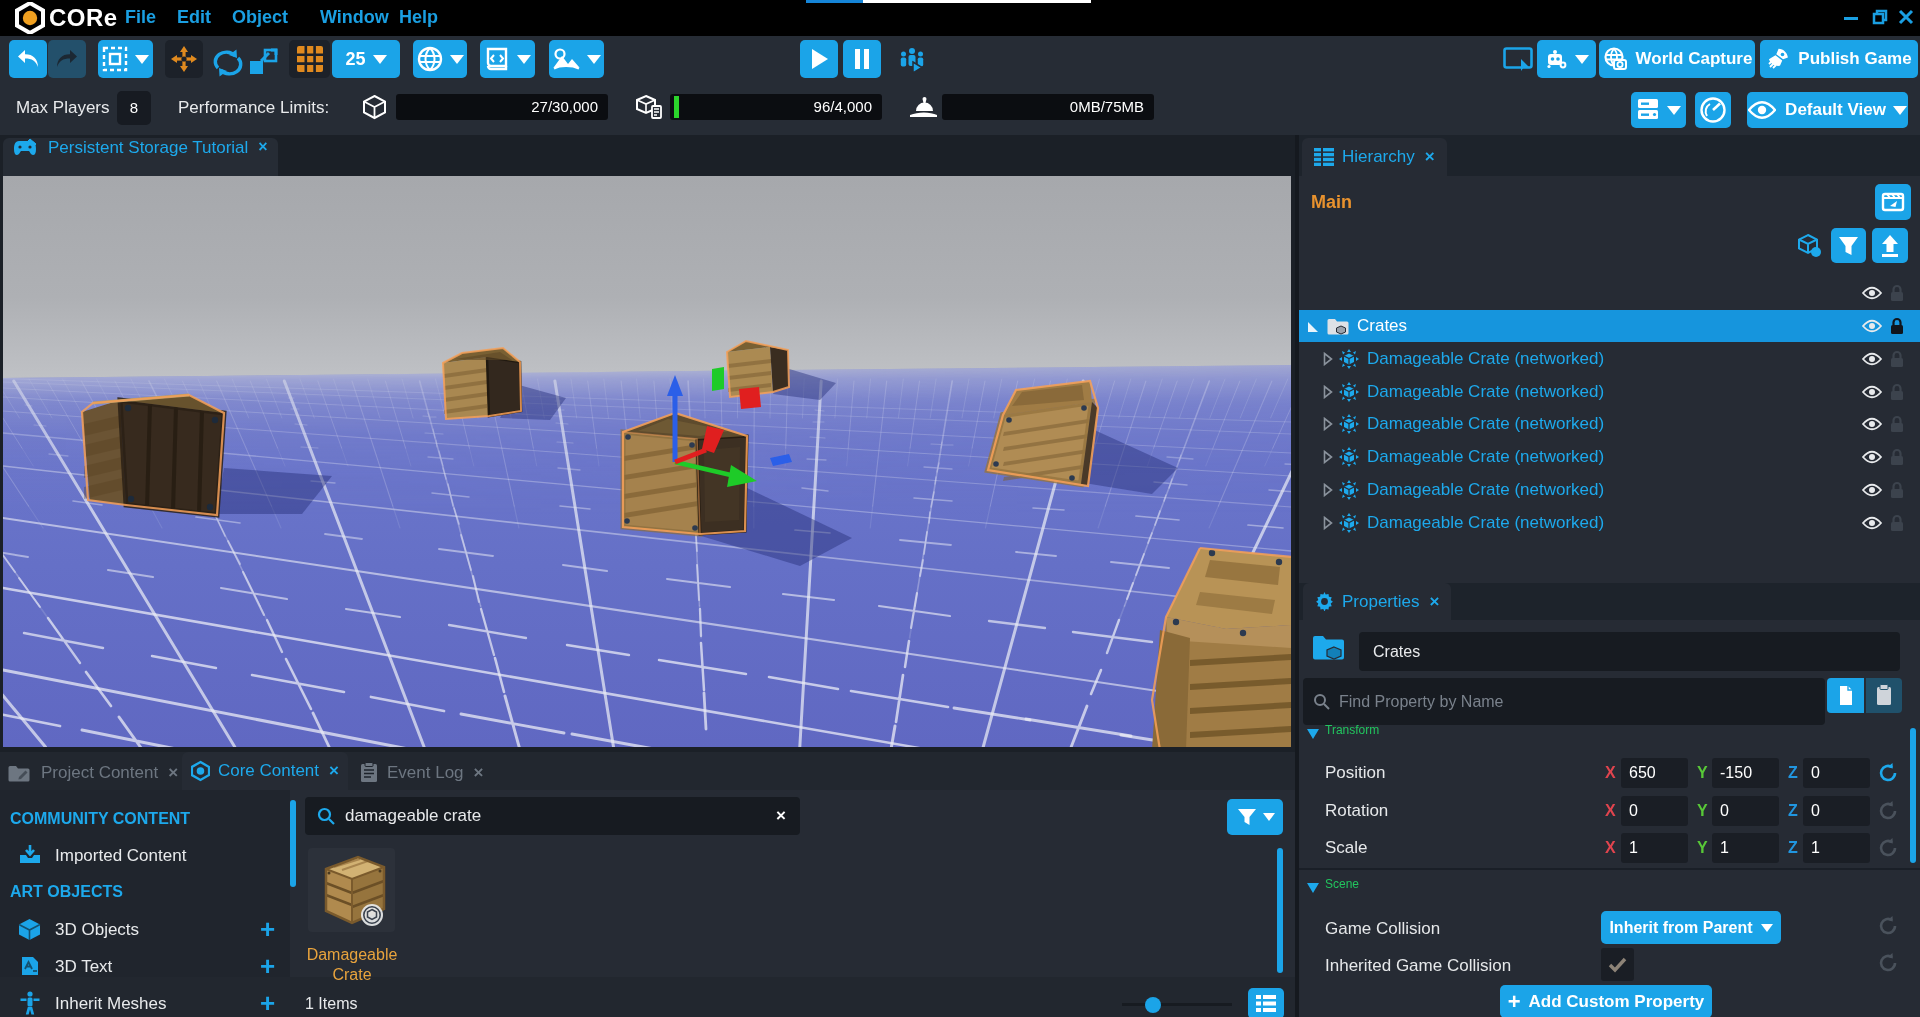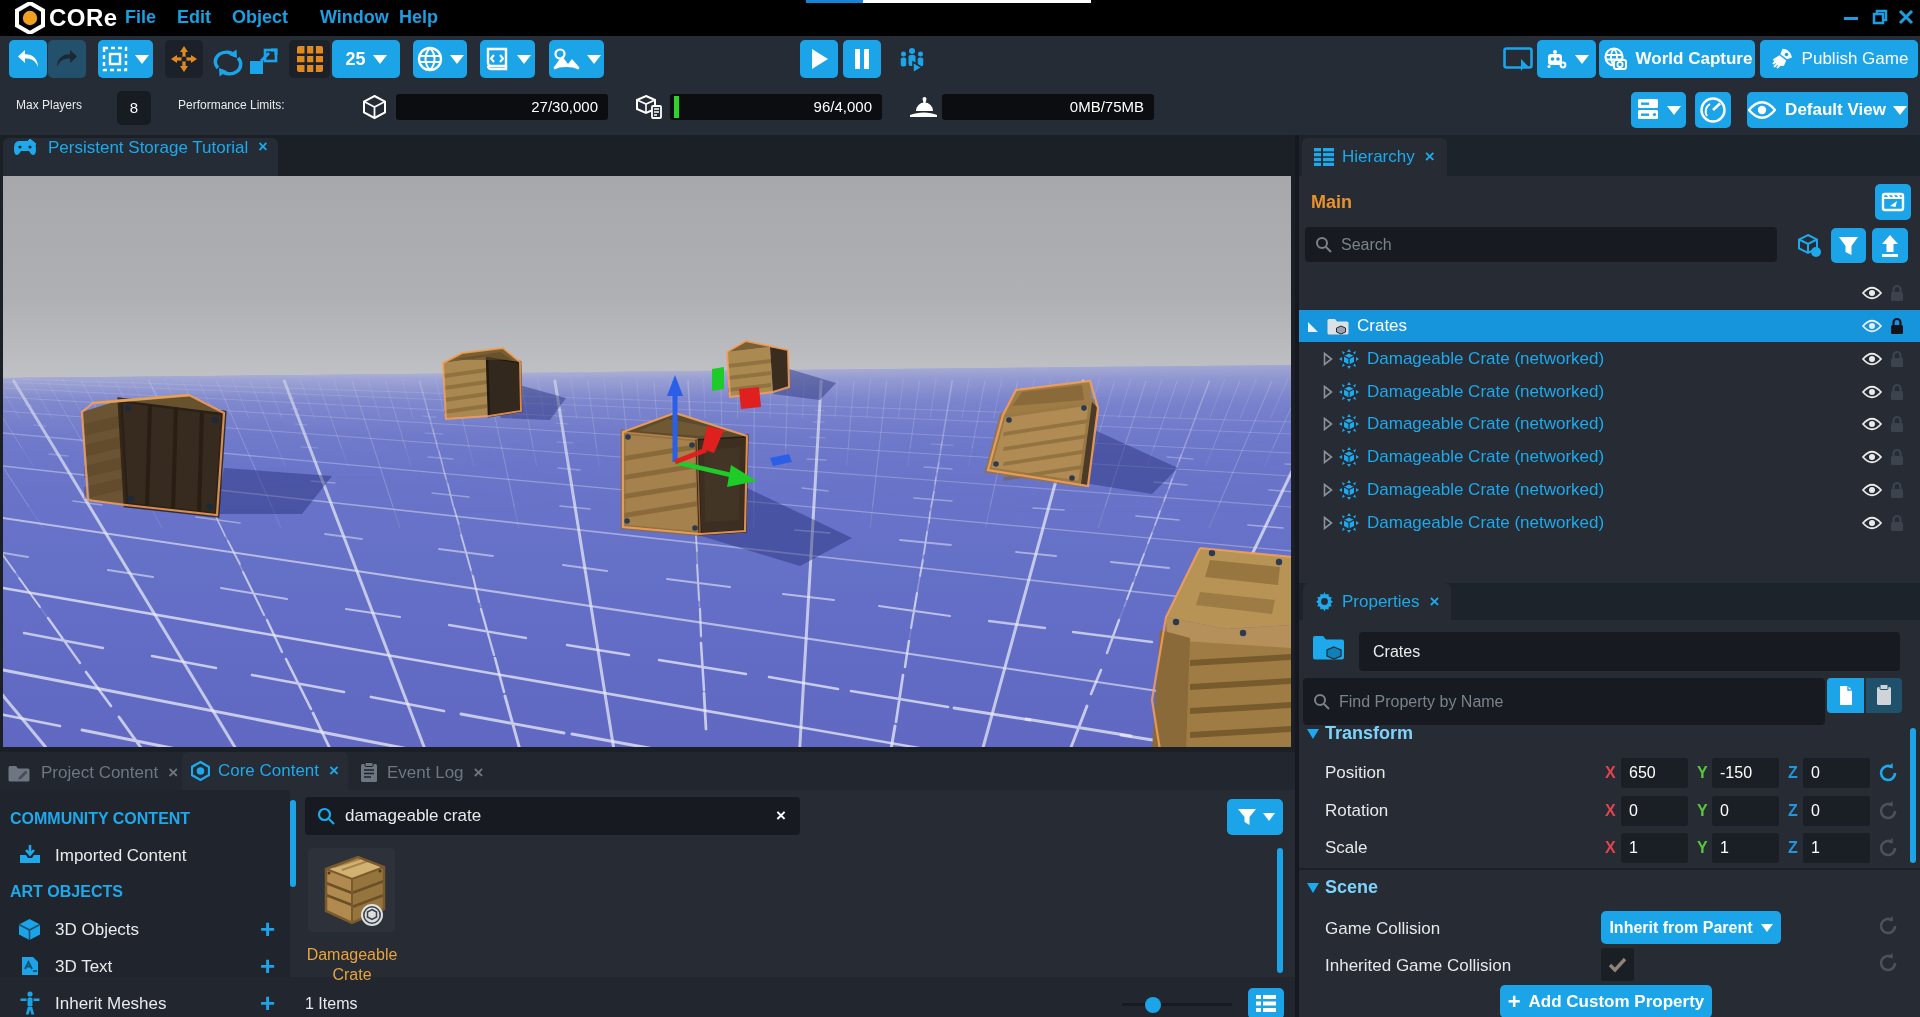--- a/index.html
+++ b/index.html
@@ -14,21 +14,21 @@
 .menuitem { position:absolute; top:7px; color:#1a9fe2; font-size:18px; font-weight:bold; }
 
 
 #toolbar { position:absolute; left:0; top:36px; width:1920px; height:49px; background:#262c35; }
 .tbtn { position:absolute; top:4px; height:38px; border-radius:5px; background:#1ba4e8; display:flex; align-items:center; justify-content:center; white-space:nowrap; }
 .tbtn.dark { background:#1c2129; }
 .caret { width:0; height:0; border-left:7px solid transparent; border-right:7px solid transparent; border-top:9px solid #fff; margin-left:7px; }
 
 
 #perfrow { position:absolute; left:0; top:85px; width:1920px; height:50px; background:#262c35; }
-#perfrow .lbl { position:absolute; color:#e8eaec; font-size:12px; top:13px; }
+#perfrow .lbl { position:absolute; color:#e8eaec; font-size:17px; top:13px; }
 .pbar { position:absolute; top:9px; height:26px; background:#0b0d11; border-radius:3px; color:#fff; font-size:15px; text-align:right; line-height:26px; padding-right:10px; }
 .ibtn { position:absolute; border-radius:5px; background:#1ba4e8; display:flex; align-items:center; justify-content:center; }
 
 
 #main { position:absolute; left:0; top:135px; width:1920px; height:882px; background:#15191f; }
 #leftcol { position:absolute; left:0; top:0; width:1295px; height:882px; background:#1b2027; }
 #rightcol { position:absolute; left:1299px; top:0; width:621px; height:882px; background:#1d232b;padding-left:42px; }
 .tab { position:absolute; top:3px; height:38px; border-radius:6px 6px 0 0; display:flex; align-items:flex-start; padding:0 10px; font-size:17px; }
 .tab.active { background:#262c35; color:#1da9ec; }
 .tabx { margin-left:10px; font-weight:bold; font-size:16px; }
@@ -47,21 +47,21 @@
   mask-image:linear-gradient(90deg, rgba(0,0,0,1) 0%, rgba(0,0,0,0.9) 35%, rgba(0,0,0,0.55) 70%, rgba(0,0,0,0.38) 100%); }
 
 
 #hierpanel { position:absolute; left:0; top:0; width:621px; height:449px; background:#262b34; }
 #proppanel { position:absolute; left:0; top:448px; width:621px; height:434px; background:#262b34; }
 
 .srch { position:absolute; background:#171b21; border-radius:4px; color:#7a828c; font-size:16px; display:flex; align-items:center; padding:0 10px; }
 .hrow { position:absolute; left:0; width:621px; height:33px; display:flex; align-items:center; font-size:17px; color:#e6e8ea; }
 
 
-.phead { position:absolute; color:#7dd3fc; font-size:18px; font-weight:bold; }
+.phead { position:absolute; color:#22c55e; font-size:12px; font-weight:normal; }
 .plabel { position:absolute; color:#e6e8ea; font-size:17px; }
 .pfield { position:absolute; width:67px; height:30px; background:#1a1e25; border-radius:3px; color:#fff; font-size:16px; line-height:30px; padding-left:8px; }
 .axis { position:absolute; font-size:16px; font-weight:bold; }
 
 
 #contentpanel { position:absolute; left:0; top:617px; width:1295px; height:265px; background:#22272f; }
 </style>
 </head>
 <body>
 <div id="root">
@@ -221,21 +221,21 @@
     <div class="caret"></div>
   </div>
   <div class="tbtn" style="left:1599px;width:156px;color:#fff;font-size:17px;font-weight:bold">
     <svg width="26" height="24" viewBox="0 0 26 24" style="margin-right:8px">
           <circle cx="12" cy="10" r="8.5" fill="none" stroke="#fff" stroke-width="2.2"></circle>
           <path d="M12 1.5 C8 6 8 14 12 18.5 M3.5 8 H20.5 M3.5 12.5 H20.5 M12 1.5 C16 6 16 14 12 18.5" fill="none" stroke="#fff" stroke-width="1.8"></path>
           <rect x="12" y="13" width="12" height="9" rx="2" fill="#1ba4e8" stroke="#fff" stroke-width="2"></rect>
           <circle cx="18" cy="17.5" r="2.6" fill="none" stroke="#fff" stroke-width="1.8"></circle>
         </svg>
     World Capture</div>
-  <div class="tbtn" style="left:1760px;width:158px;color:#fff;font-size:17px;font-weight:normal">
+  <div class="tbtn" style="left:1760px;width:158px;color:#fff;font-size:17px;font-weight:bold">
     <svg width="24" height="24" viewBox="0 0 24 24" style="margin-right:8px">
           <g fill="#fff">
             <path d="M14 2 C19 3 22 7 22 12 L17 13 L11 7 Z M10 8 L16 14 L13 19 C8 19 4 16 3 11 Z" transform="rotate(-8 12 12)"></path>
             <path d="M4 20 L8.5 15.5 M3 17 L6 14 M7 21 L10 18" stroke="#fff" stroke-width="1.8"></path>
             <circle cx="16.5" cy="7.5" r="1.8" fill="#1ba4e8"></circle>
           </g>
         </svg>
     Publish Game</div>
 </div>
 
@@ -857,27 +857,20 @@
     <div style="position:absolute;left:12px;top:57px;color:#e8922e;font-size:18px;font-weight:bold">Main</div>
     <div style="position:absolute;left:576px;top:49px;width:36px;height:36px;background:#1ba4e8;border-radius:5px">
       <svg width="36" height="36" viewBox="0 0 36 36">
               <g fill="#fff">
         <rect x="8" y="10" width="20" height="16" rx="2" fill="none" stroke="#fff" stroke-width="2.4"></rect>
         <path d="M8 14 h20 M12 10 l3 4 M17 10 l3 4 M22 10 l3 4" stroke="#fff" stroke-width="2"></path>
         <path d="M15 22 l7 -5 l-1.5 6 z" fill="#fff"></path>
               </g>
       </svg>
     </div>
-    <div class="srch" style="left:6px;top:92px;width:472px;height:35px">
-      <svg width="17" height="17" viewBox="0 0 17 17" style="margin-right:9px">
-              <circle cx="7" cy="7" r="5" fill="none" stroke="#7a828c" stroke-width="2"></circle>
-              <line x1="11" y1="11" x2="16" y2="16" stroke="#7a828c" stroke-width="2"></line>
-            </svg>
-      Search
-    </div>
     <svg style="position:absolute;left:496px;top:97px" width="28" height="28" viewBox="0 0 28 28">
       <g stroke="#1da9ec" stroke-width="2" fill="none">
               <path d="M13 3 L22 7.5 L22 16.5 L13 21 L4 16.5 L4 7.5 Z"></path>
               <path d="M4 7.5 L13 12 L22 7.5 M13 12 L13 21"></path>
             </g>
       <circle cx="21" cy="20" r="5" fill="#1da9ec"></circle>
     </svg>
     <div style="position:absolute;left:532px;top:93px;width:35px;height:35px;background:#1ba4e8;border-radius:5px">
       <svg width="35" height="35" viewBox="0 0 35 35">
               <path d="M8 9 H27 L20.5 18 V27 L14.5 24 V18 Z" fill="#fff"></path>

